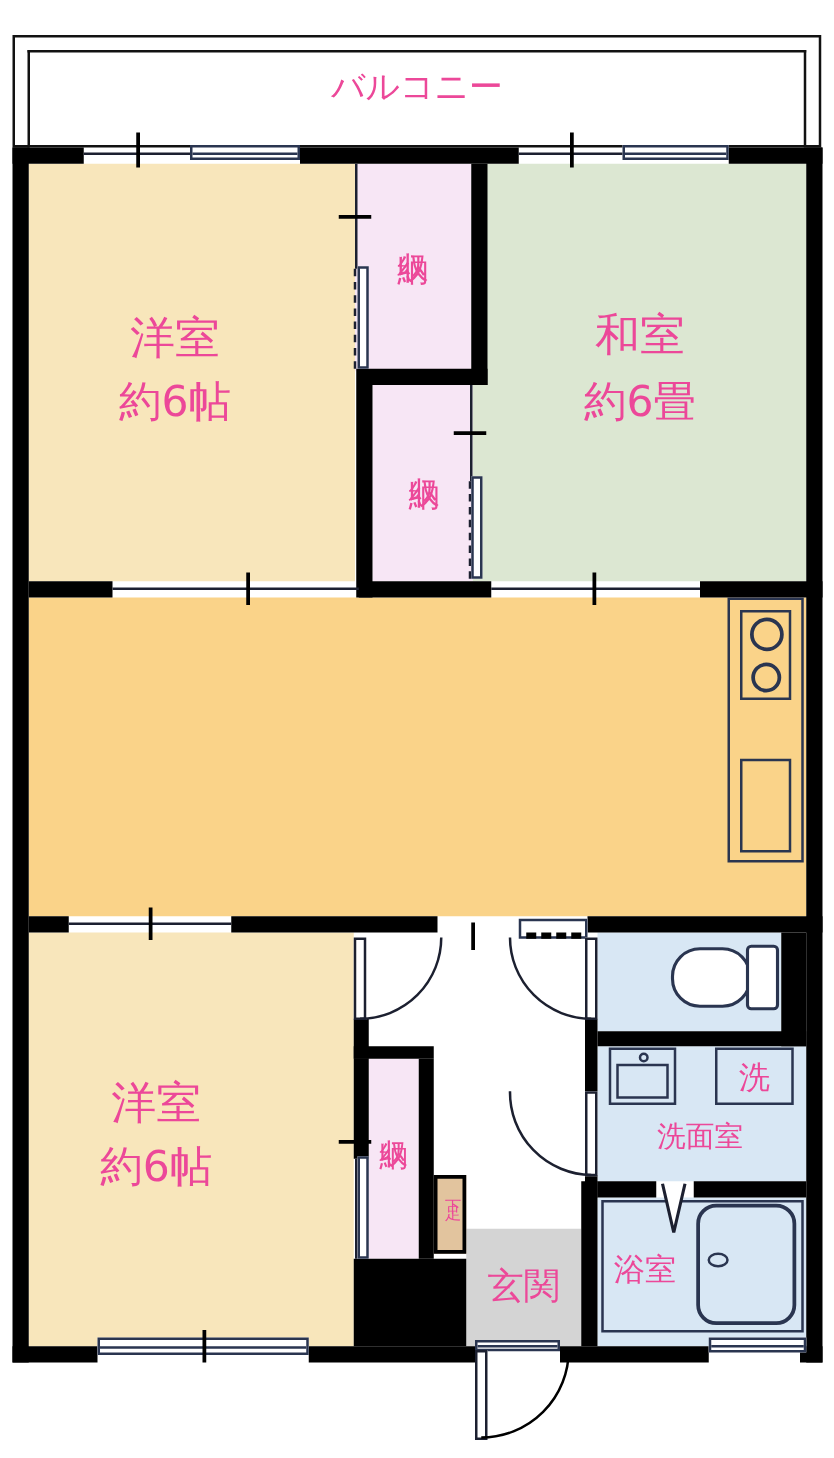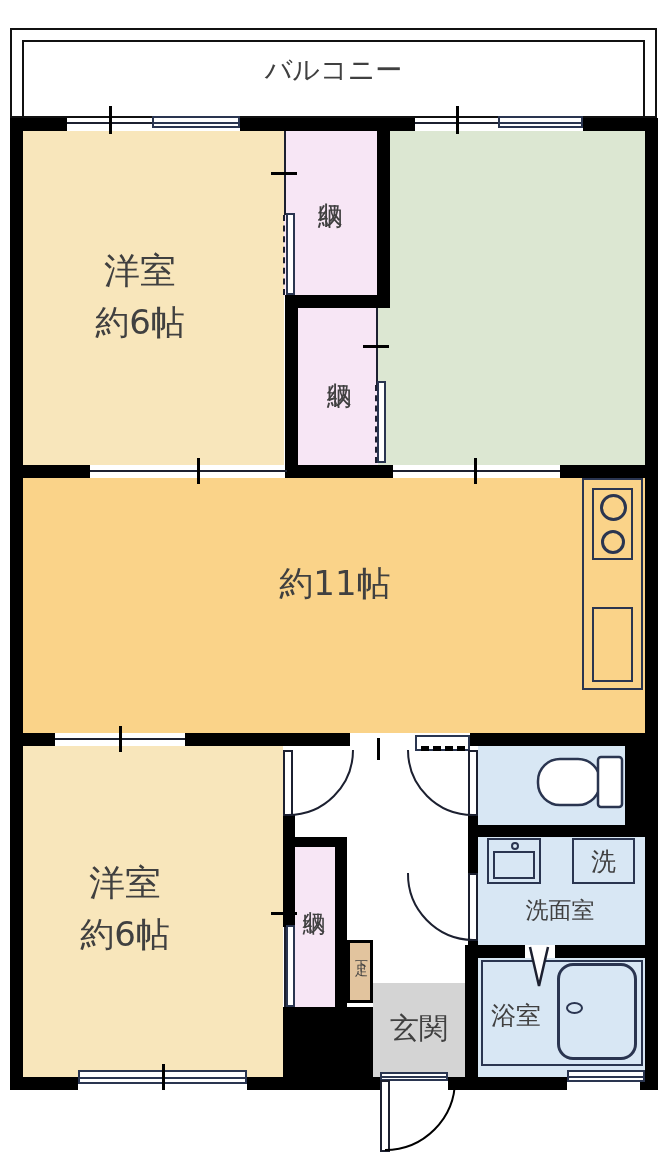--- a/index.html
+++ b/index.html
@@ -1,17 +1,17 @@
 <!DOCTYPE html>
 <html><head>
 <meta charset="utf-8">
 <style>
   html,body{margin:0;padding:0;background:#fff;}
   #plan{position:relative;width:667px;height:1166px;background:#ffffff;overflow:hidden;
-        font-family:"DejaVu Sans",sans-serif;color:#404040;}
+        font-family:"DejaVu Sans",sans-serif;color:#ec4899;}
   .abs{position:absolute;}
   .room{position:absolute;}
   .wall{position:absolute;background:#000;}
   .tline{position:absolute;background:#1c2030;}
   .dashv{position:absolute;width:0;border-left:2px dashed #1c2030;}
   .tickv{position:absolute;width:3px;background:#000;}
   .tickh{position:absolute;height:3px;background:#000;}
   .window{position:absolute;background:#fff;border:2px solid #2a3550;box-sizing:border-box;}
   .window::after{content:"";position:absolute;left:0;right:0;top:45%;height:2px;background:#2a3550;}
   .slider{position:absolute;background:#fff;border:2px solid #2a3550;box-sizing:border-box;}
@@ -154,22 +154,25 @@
     <polyline points="530,947 539,986 548,947" fill="#fff" stroke="#1c2030" stroke-width="2.5"></polyline>
 
     <rect x="538" y="759" width="62" height="46" rx="22" fill="#fff" stroke="#2a3550" stroke-width="2.5"></rect>
     <rect x="598" y="757" width="24" height="50" rx="3" fill="#fff" stroke="#2a3550" stroke-width="2.5"></rect>
   </svg>
 
   <div class="lbl" style="left:40px;top:250px;width:200px;font-size:36px;">
     <div>洋室</div>
     <div style="font-size:34px;margin-top:12px;">約6帖</div>
   </div>
+  <div class="lbl" style="left:412px;top:248px;width:200px;font-size:36px;">
+    <div>和室</div>
+    <div style="font-size:34px;margin-top:14px;">約6畳</div>
+  </div>
   <div class="lbl" style="left:235px;top:552px;width:200px;font-size:36px;">
-    <div style="font-size:34px;margin-top:12px;">約11帖</div>
   </div>
   <div class="lbl" style="left:40px;top:862px;width:170px;font-size:36px;">
     <div>洋室</div>
     <div style="font-size:34px;margin-top:12px;">約6帖</div>
   </div>
 
   <div class="lbl vert" style="left:315px;top:182px;font-size:25px;">収納</div>
   <div class="lbl vert" style="left:324px;top:362px;font-size:25px;">収納</div>
   <div class="lbl vert" style="left:301px;top:893px;font-size:23px;">収納</div>
   <div class="lbl vert" style="left:353px;top:950px;font-size:13px;letter-spacing:4px;">下足</div>

